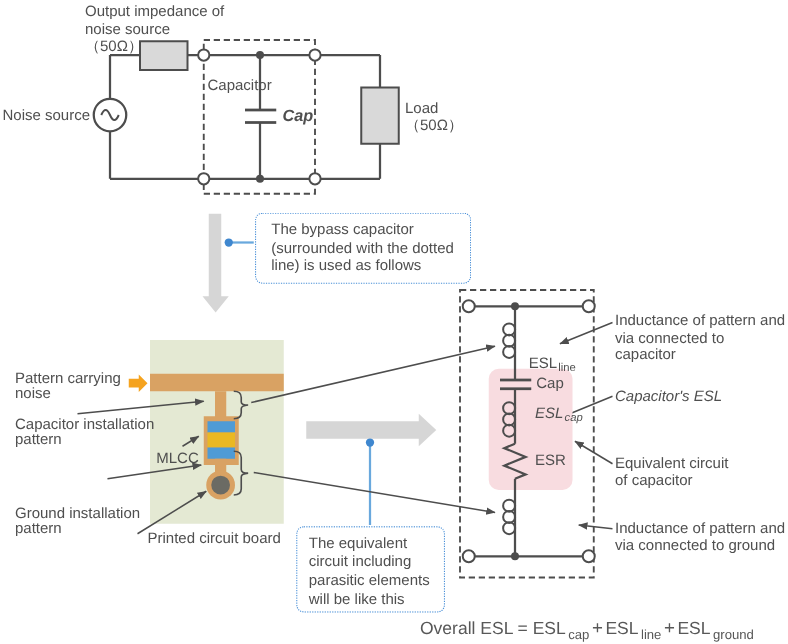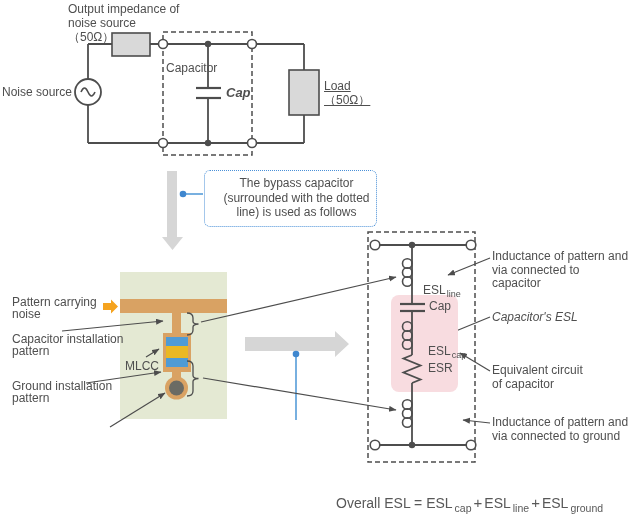--- a/index.html
+++ b/index.html
@@ -3,21 +3,21 @@
 <meta charset="utf-8">
 <style>
   html,body{margin:0;padding:0;background:#fff;}
   #page{position:relative;width:630px;height:515px;background:#fff;overflow:hidden;
         font-family:"Liberation Sans","DejaVu Sans",sans-serif;color:#4f4f4f;}
   #gfx{position:absolute;left:0;top:0;width:630px;height:515px;}
   .lbl{position:absolute;font-size:12px;line-height:13.5px;white-space:pre-line;color:#4f4f4f;}
   .lh14{line-height:14px;}
   .lh12{line-height:12px;}
   .note{position:absolute;border:1.5px dotted #4a90d8;border-radius:6px;background:#fff;
-        font-size:12px;color:#4f4f4f;white-space:pre-line;box-sizing:border-box;text-align:center;}
+        font-size:12px;color:#4f4f4f;white-space:pre-line;box-sizing:border-box;}
   #note-bypass{left:204px;top:170px;width:173px;height:57px;padding:5px 0 0 12px;line-height:14.5px;}
   #note-equiv{left:237px;top:421px;width:119px;height:69px;padding:5px 0 0 9px;line-height:15px;}
   .cap-italic{font-style:italic;font-weight:600;font-size:13px;}
   .sub{font-size:9px;position:relative;top:3px;margin-left:1px;}
   #formula{position:absolute;left:336px;top:494px;font-size:14px;color:#585858;white-space:nowrap;}
   #formula .sub{font-size:10.5px;top:4px;margin-left:2px;}
   #formula .plus{margin:0 2px;font-size:15px;}
 </style>
 </head>
 <body>
@@ -146,40 +146,45 @@
       </g>
     </g>
   </svg>
 
   <div class="lbl lh14" style="left:68px;top:2px;">Output impedance of
 noise source
 （50Ω）</div>
   <div class="lbl" style="left:166px;top:15px;margin-top:47px;">Capacitor</div>
   <div class="lbl" style="left:2px;top:86px;">Noise source</div>
   <div class="lbl cap-italic" style="left:226px;top:86px;">Cap</div>
-  <div class="lbl lh14" style="left:324px;top:79px;text-decoration:underline;">Load
+  <div class="lbl lh14" style="left:324px;top:79px;">Load
 （50Ω）</div>
 
   <div class="note" id="note-bypass">The bypass capacitor
 (surrounded with the dotted
 line) is used as follows</div>
+  <div class="note" id="note-equiv">The equivalent
+circuit including
+parasitic elements
+will be like this</div>
 
   <div class="lbl lh12" style="left:12px;top:296px;">Pattern carrying
 noise</div>
   <div class="lbl lh12" style="left:12px;top:333px;">Capacitor installation
 pattern</div>
   <div class="lbl" style="left:125px;top:360px;">MLCC</div>
-  <div class="lbl lh12" style="left:12px;top:380px;">Ground installation
+  <div class="lbl lh12" style="left:12px;top:404px;">Ground installation
 pattern</div>
+  <div class="lbl" style="left:118px;top:424px;">Printed circuit board</div>
 
   <div class="lbl" style="left:423px;top:270px;">
     <span>ESL</span><span class="sub">line</span>
   </div>
   <div class="lbl" style="left:429px;top:300px;">Cap</div>
-  <div class="lbl" style="left:428px;top:331px;">
+  <div class="lbl" style="left:428px;top:310px;font-style:italic;">
     <span>ESL</span><span class="sub">cap</span>
   </div>
   <div class="lbl" style="left:428px;top:362px;">ESR</div>
 
   <div class="lbl" style="left:492px;top:250px;">Inductance of pattern and
 via connected to capacitor</div>
   <div class="lbl" style="left:492px;top:311px;font-style:italic;">Capacitor's ESL</div>
   <div class="lbl" style="left:492px;top:364px;">Equivalent circuit
 of capacitor</div>
   <div class="lbl" style="left:492px;top:416px;">Inductance of pattern and

